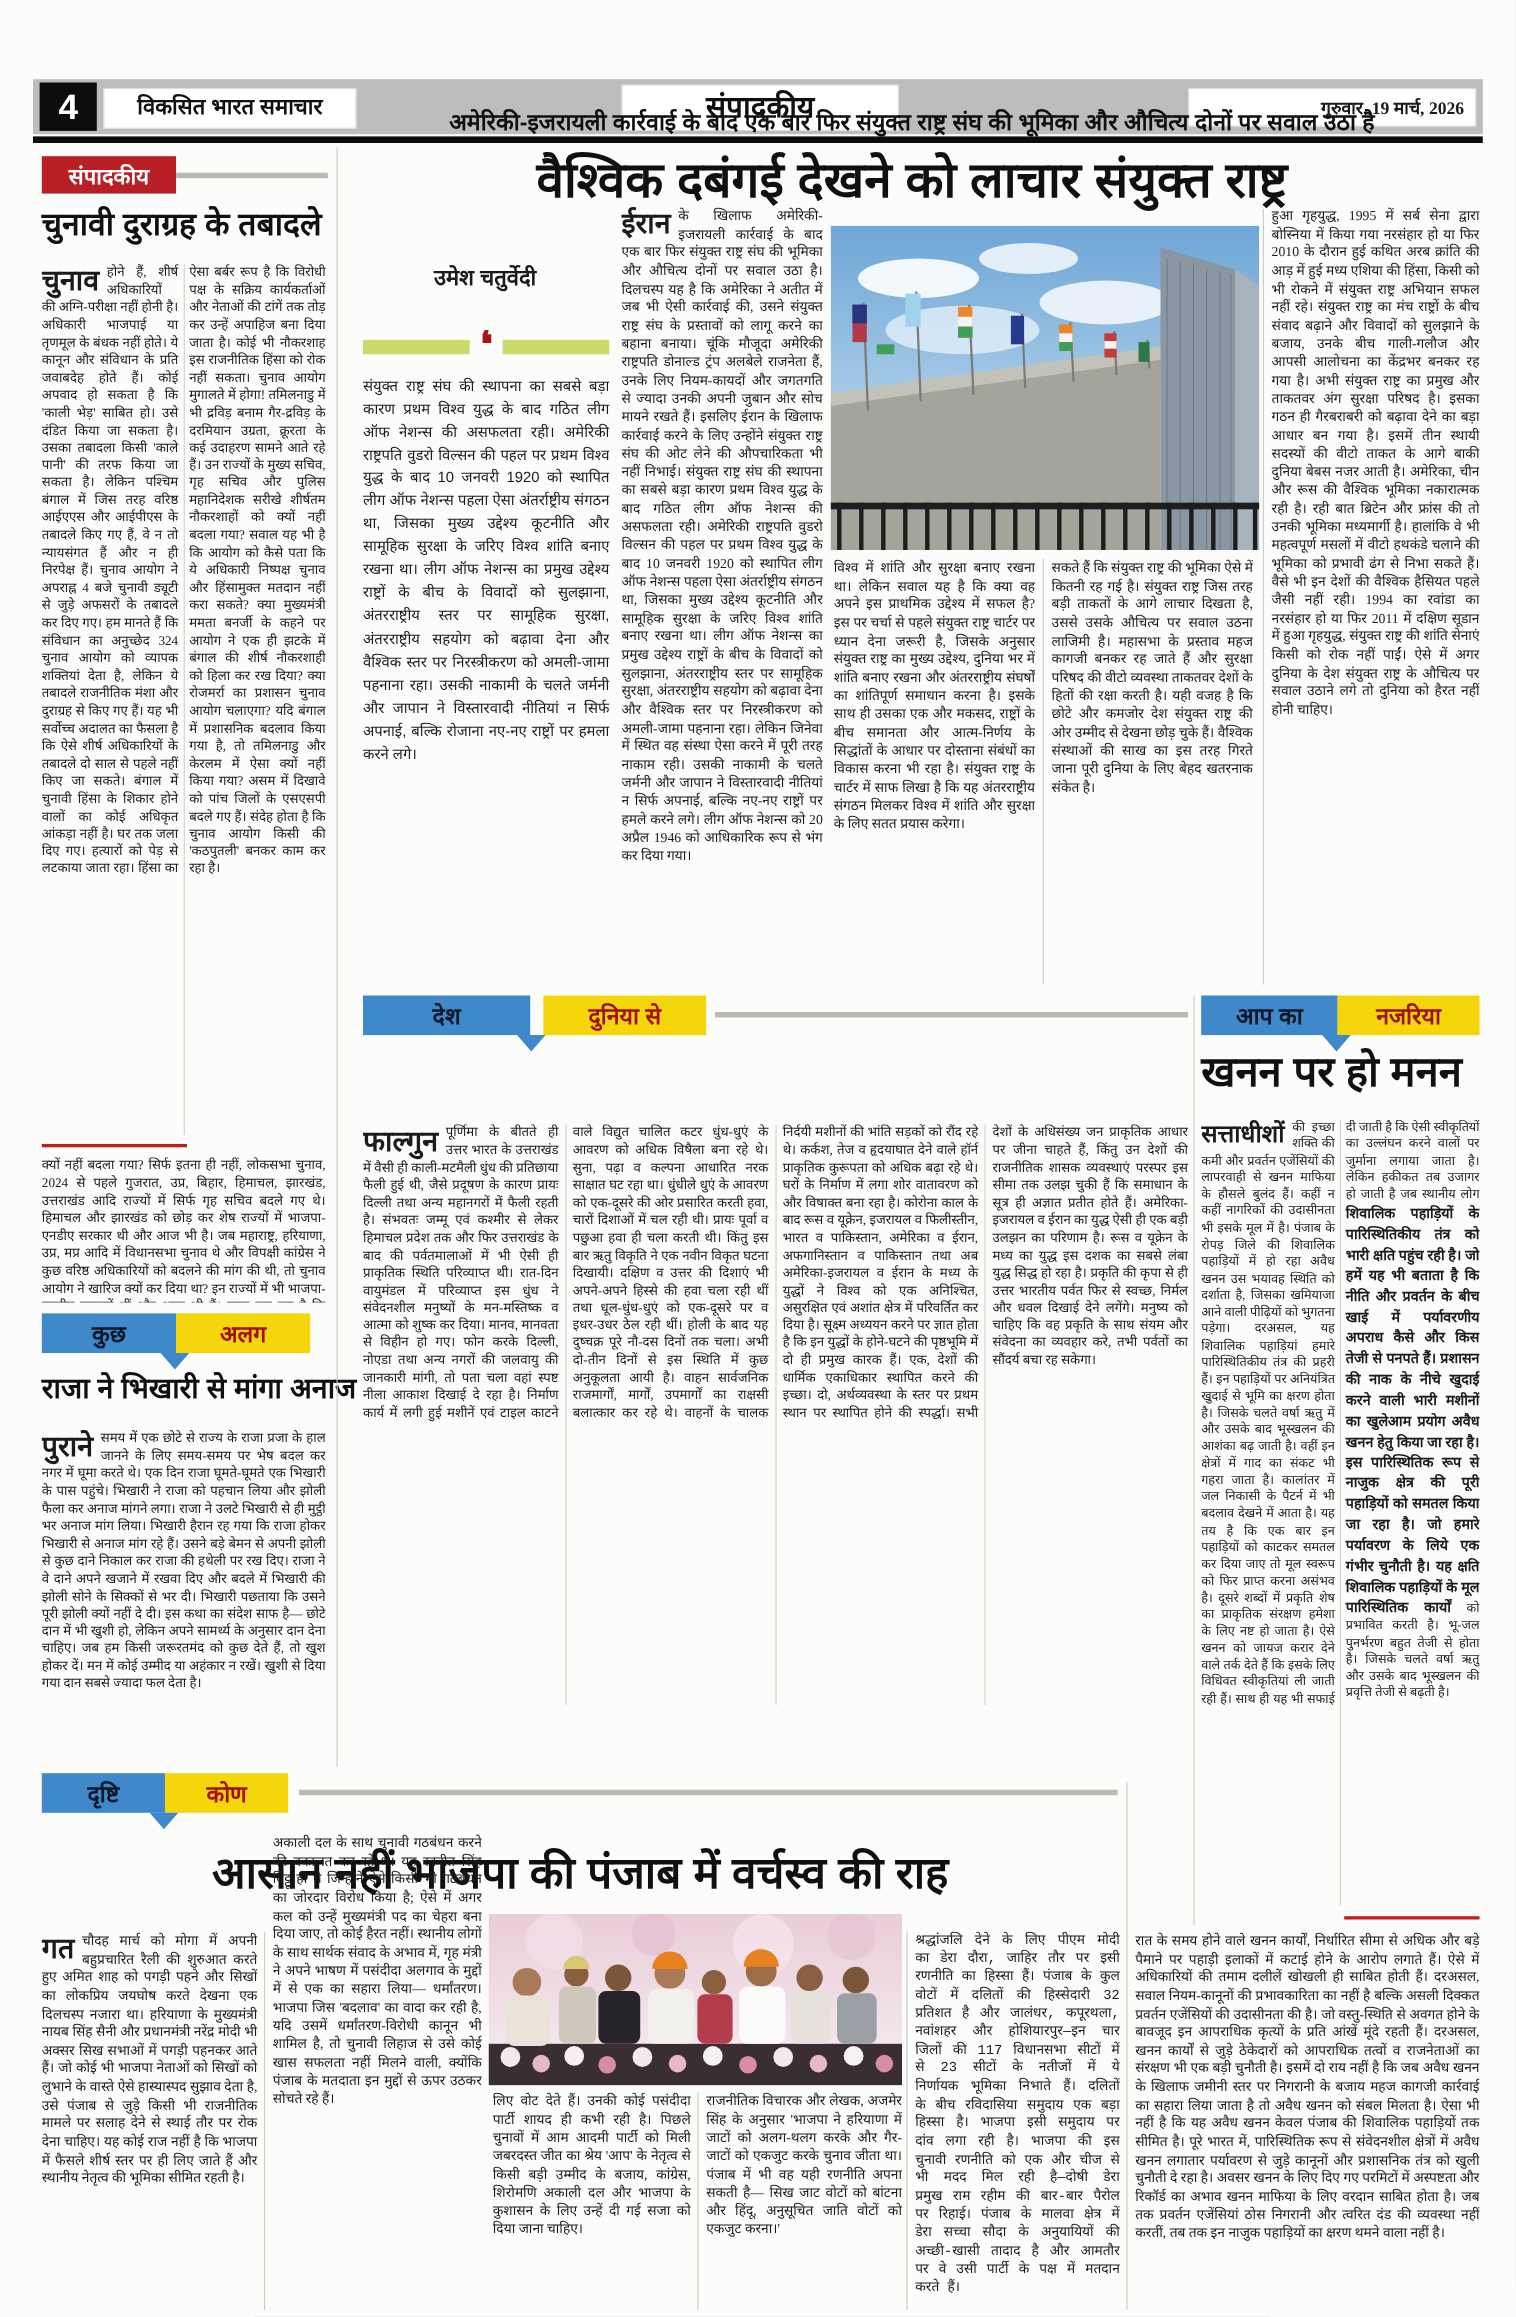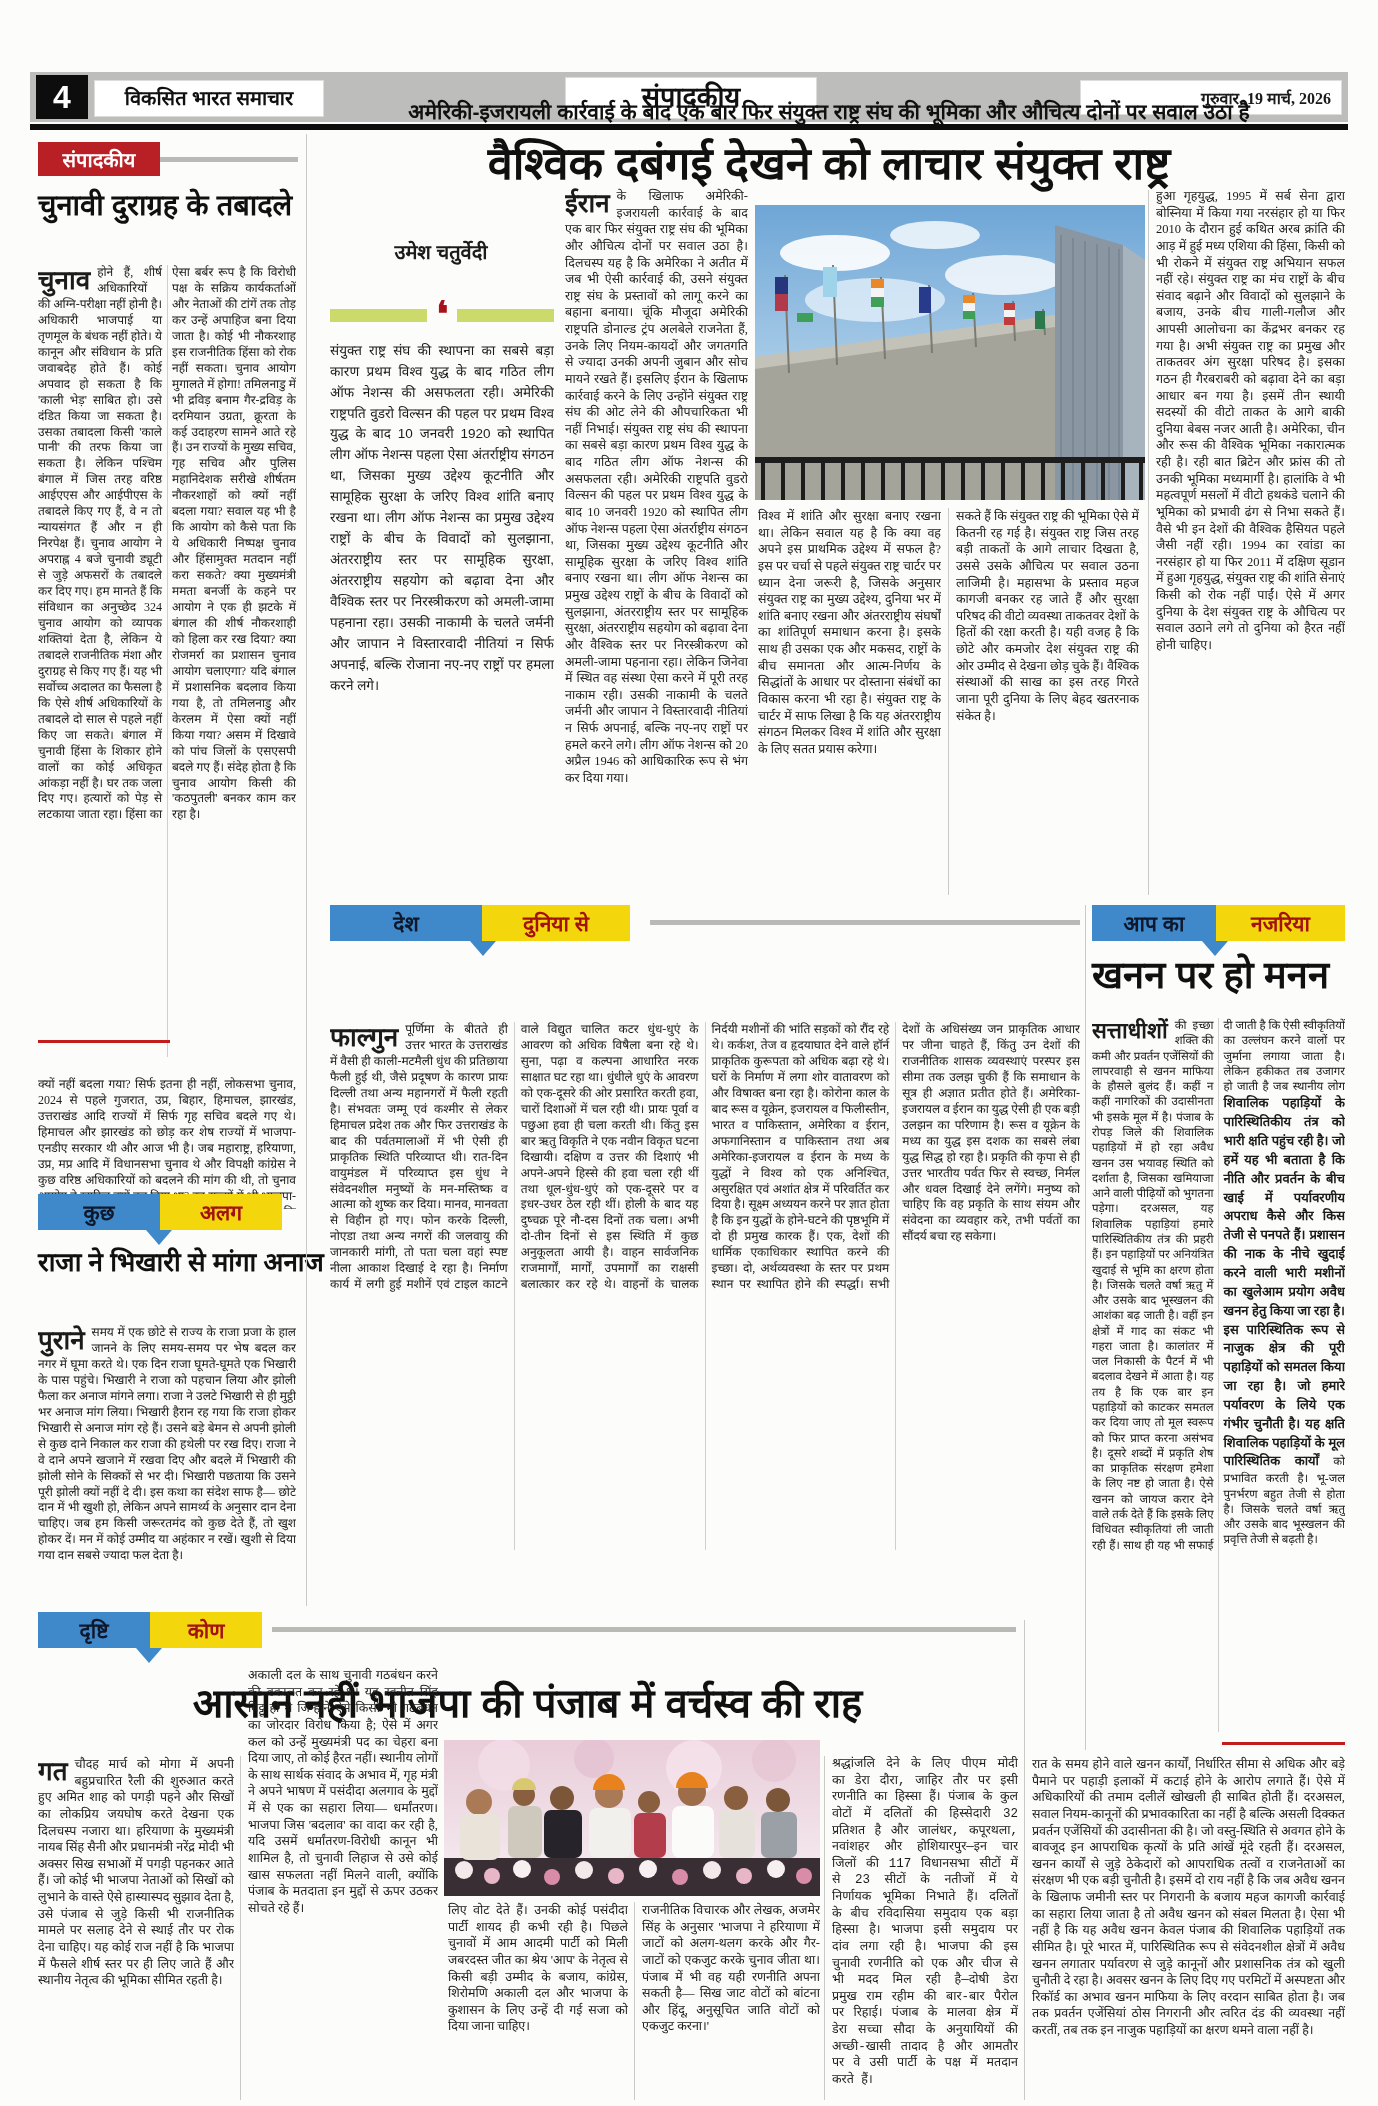--- a/index.html
+++ b/index.html
@@ -1,20 +1,20 @@
 <!DOCTYPE html>
 <html><head>
 <meta charset="utf-8">
 <style>
   html,body{margin:0;padding:0;background:#e8e8e6;}
   .page{position:relative;width:1378px;height:2106px;margin:0 auto;background:#fcfcfa;
         font-family:"Liberation Serif","DejaVu Serif",serif;color:#1b1b1b;overflow:hidden;}
   .abs{position:absolute;}
   .txt{font-size:12.5px;line-height:1.33;text-align:justify;overflow:hidden;}
-  .txt.small{font-size:12px;margin-top:25px;}
+  .txt.small{font-size:12px;}
   .txt.tiny{font-size:11.5px;}
   .cols2{column-count:2;column-gap:10px;column-rule:1px solid #cfcfcb;}
   .cols4{column-count:4;column-gap:13px;column-rule:1px solid #cfcfcb;}
   .lead{float:left;font-weight:700;font-size:26px;line-height:.95;margin:3px 7px 0 0;
         font-family:"Liberation Sans","DejaVu Sans",sans-serif;}
   .hl{font-weight:700;font-family:"Liberation Sans","DejaVu Sans",sans-serif;color:#101010;line-height:1.08;}
   .center{text-align:center;}
   .tab{position:absolute;height:36px;display:flex;align-items:center;justify-content:center;
        font-weight:700;font-size:21px;font-family:"Liberation Sans","DejaVu Sans",sans-serif;}
   .tab.blue{background:#3f88c9;color:#0f172a;}
@@ -196,21 +196,21 @@
     <span>सकते हैं कि संयुक्त राष्ट्र की भूमिका ऐसे में कितनी रह गई है। संयुक्त राष्ट्र जिस तरह बड़ी ताकतों के आगे लाचार दिखता है, उससे उसके औचित्य पर सवाल उठना लाजिमी है। महासभा के प्रस्ताव महज कागजी बनकर रह जाते हैं और सुरक्षा परिषद की वीटो व्यवस्था ताकतवर देशों के हितों की रक्षा करती है। यही वजह है कि छोटे और कमजोर देश संयुक्त राष्ट्र की ओर उम्मीद से देखना छोड़ चुके हैं। वैश्विक संस्थाओं की साख का इस तरह गिरते जाना पूरी दुनिया के लिए बेहद खतरनाक संकेत है।</span>
   </div>
   <div class="vline" style="left:1148px;top:190px;height:705px;"></div>
   <div class="abs txt" style="left:1156px;top:188px;width:189px;height:707px;">
     <span>हुआ गृहयुद्ध, 1995 में सर्ब सेना द्वारा बोस्निया में किया गया नरसंहार हो या फिर 2010 के दौरान हुई कथित अरब क्रांति की आड़ में हुई मध्य एशिया की हिंसा, किसी को भी रोकने में संयुक्त राष्ट्र अभियान सफल नहीं रहे। संयुक्त राष्ट्र का मंच राष्ट्रों के बीच संवाद बढ़ाने और विवादों को सुलझाने के बजाय, उनके बीच गाली-गलौज और आपसी आलोचना का केंद्रभर बनकर रह गया है। अभी संयुक्त राष्ट्र का प्रमुख और ताकतवर अंग सुरक्षा परिषद है। इसका गठन ही गैरबराबरी को बढ़ावा देने का बड़ा आधार बन गया है। इसमें तीन स्थायी सदस्यों की वीटो ताकत के आगे बाकी दुनिया बेबस नजर आती है। अमेरिका, चीन और रूस की वैश्विक भूमिका नकारात्मक रही है। रही बात ब्रिटेन और फ्रांस की तो उनकी भूमिका मध्यमार्गी है। हालांकि वे भी महत्वपूर्ण मसलों में वीटो हथकंडे चलाने की भूमिका को प्रभावी ढंग से निभा सकते हैं। वैसे भी इन देशों की वैश्विक हैसियत पहले जैसी नहीं रही। 1994 का रवांडा का नरसंहार हो या फिर 2011 में दक्षिण सूडान में हुआ गृहयुद्ध, संयुक्त राष्ट्र की शांति सेनाएं किसी को रोक नहीं पाईं। ऐसे में अगर दुनिया के देश संयुक्त राष्ट्र के औचित्य पर सवाल उठाने लगे तो दुनिया को हैरत नहीं होनी चाहिए।</span>
   </div>
 
   <div class="tab blue" style="left:330px;top:905px;width:152px;">
     <span>देश</span>
   </div>
-  <div class="tab yellow" style="left:482px;top:905px;width:148px;">
+  <div class="tab yellow" style="left:494px;top:905px;width:148px;">
     <span>दुनिया से</span>
   </div>
   <div class="notch" style="left:470px;top:941px;"></div>
   <div class="grayline" style="left:650px;top:920px;width:430px;"></div>
 
   <div class="abs txt cols4" style="left:330px;top:1022px;width:750px;height:528px;font-size:12px;">
     <span class="lead">फाल्गुन</span>
     <span>पूर्णिमा के बीतते ही उत्तर भारत के उत्तराखंड में वैसी ही काली-मटमैली धुंध की प्रतिछाया फैली हुई थी, जैसे प्रदूषण के कारण प्रायः दिल्ली तथा अन्य महानगरों में फैली रहती है। संभवतः जम्मू एवं कश्मीर से लेकर हिमाचल प्रदेश तक और फिर उत्तराखंड के बाद की पर्वतमालाओं में भी ऐसी ही प्राकृतिक स्थिति परिव्याप्त थी। रात-दिन वायुमंडल में परिव्याप्त इस धुंध ने संवेदनशील मनुष्यों के मन-मस्तिष्क व आत्मा को शुष्क कर दिया। मानव, मानवता से विहीन हो गए। फोन करके दिल्ली, नोएडा तथा अन्य नगरों की जलवायु की जानकारी मांगी, तो पता चला वहां स्पष्ट नीला आकाश दिखाई दे रहा है। निर्माण कार्य में लगी हुई मशीनें एवं टाइल काटने वाले विद्युत चालित कटर धुंध-धुएं के आवरण को अधिक विषैला बना रहे थे। सुना, पढ़ा व कल्पना आधारित नरक साक्षात घट रहा था। धुंधीले धुएं के आवरण को एक-दूसरे की ओर प्रसारित करती हवा, चारों दिशाओं में चल रही थी। प्रायः पूर्वा व पछुआ हवा ही चला करती थी। किंतु इस बार ऋतु विकृति ने एक नवीन विकृत घटना दिखायी। दक्षिण व उत्तर की दिशाएं भी अपने-अपने हिस्से की हवा चला रही थीं तथा धूल-धुंध-धुएं को एक-दूसरे पर व इधर-उधर ठेल रही थीं। होली के बाद यह दुष्चक्र पूरे नौ-दस दिनों तक चला। अभी दो-तीन दिनों से इस स्थिति में कुछ अनुकूलता आयी है। वाहन सार्वजनिक राजमार्गों, मार्गों, उपमार्गों का राक्षसी बलात्कार कर रहे थे। वाहनों के चालक निर्दयी मशीनों की भांति सड़कों को रौंद रहे थे। कर्कश, तेज व हृदयाघात देने वाले हॉर्न प्राकृतिक कुरूपता को अधिक बढ़ा रहे थे। घरों के निर्माण में लगा शोर वातावरण को और विषाक्त बना रहा है। कोरोना काल के बाद रूस व यूक्रेन, इजरायल व फिलीस्तीन, भारत व पाकिस्तान, अमेरिका व ईरान, अफगानिस्तान व पाकिस्तान तथा अब अमेरिका-इजरायल व ईरान के मध्य के युद्धों ने विश्व को एक अनिश्चित, असुरक्षित एवं अशांत क्षेत्र में परिवर्तित कर दिया है। सूक्ष्म अध्ययन करने पर ज्ञात होता है कि इन युद्धों के होने-घटने की पृष्ठभूमि में दो ही प्रमुख कारक हैं। एक, देशों की धार्मिक एकाधिकार स्थापित करने की इच्छा। दो, अर्थव्यवस्था के स्तर पर प्रथम स्थान पर स्थापित होने की स्पर्द्धा। सभी देशों के अधिसंख्य जन प्राकृतिक आधार पर जीना चाहते हैं, किंतु उन देशों की राजनीतिक शासक व्यवस्थाएं परस्पर इस सीमा तक उलझ चुकी हैं कि समाधान के सूत्र ही अज्ञात प्रतीत होते हैं। अमेरिका-इजरायल व ईरान का युद्ध ऐसी ही एक बड़ी उलझन का परिणाम है। रूस व यूक्रेन के मध्य का युद्ध इस दशक का सबसे लंबा युद्ध सिद्ध हो रहा है। प्रकृति की कृपा से ही उत्तर भारतीय पर्वत फिर से स्वच्छ, निर्मल और धवल दिखाई देने लगेंगे। मनुष्य को चाहिए कि वह प्रकृति के साथ संयम और संवेदना का व्यवहार करे, तभी पर्वतों का सौंदर्य बचा रह सकेगा।</span>
   </div>
 

